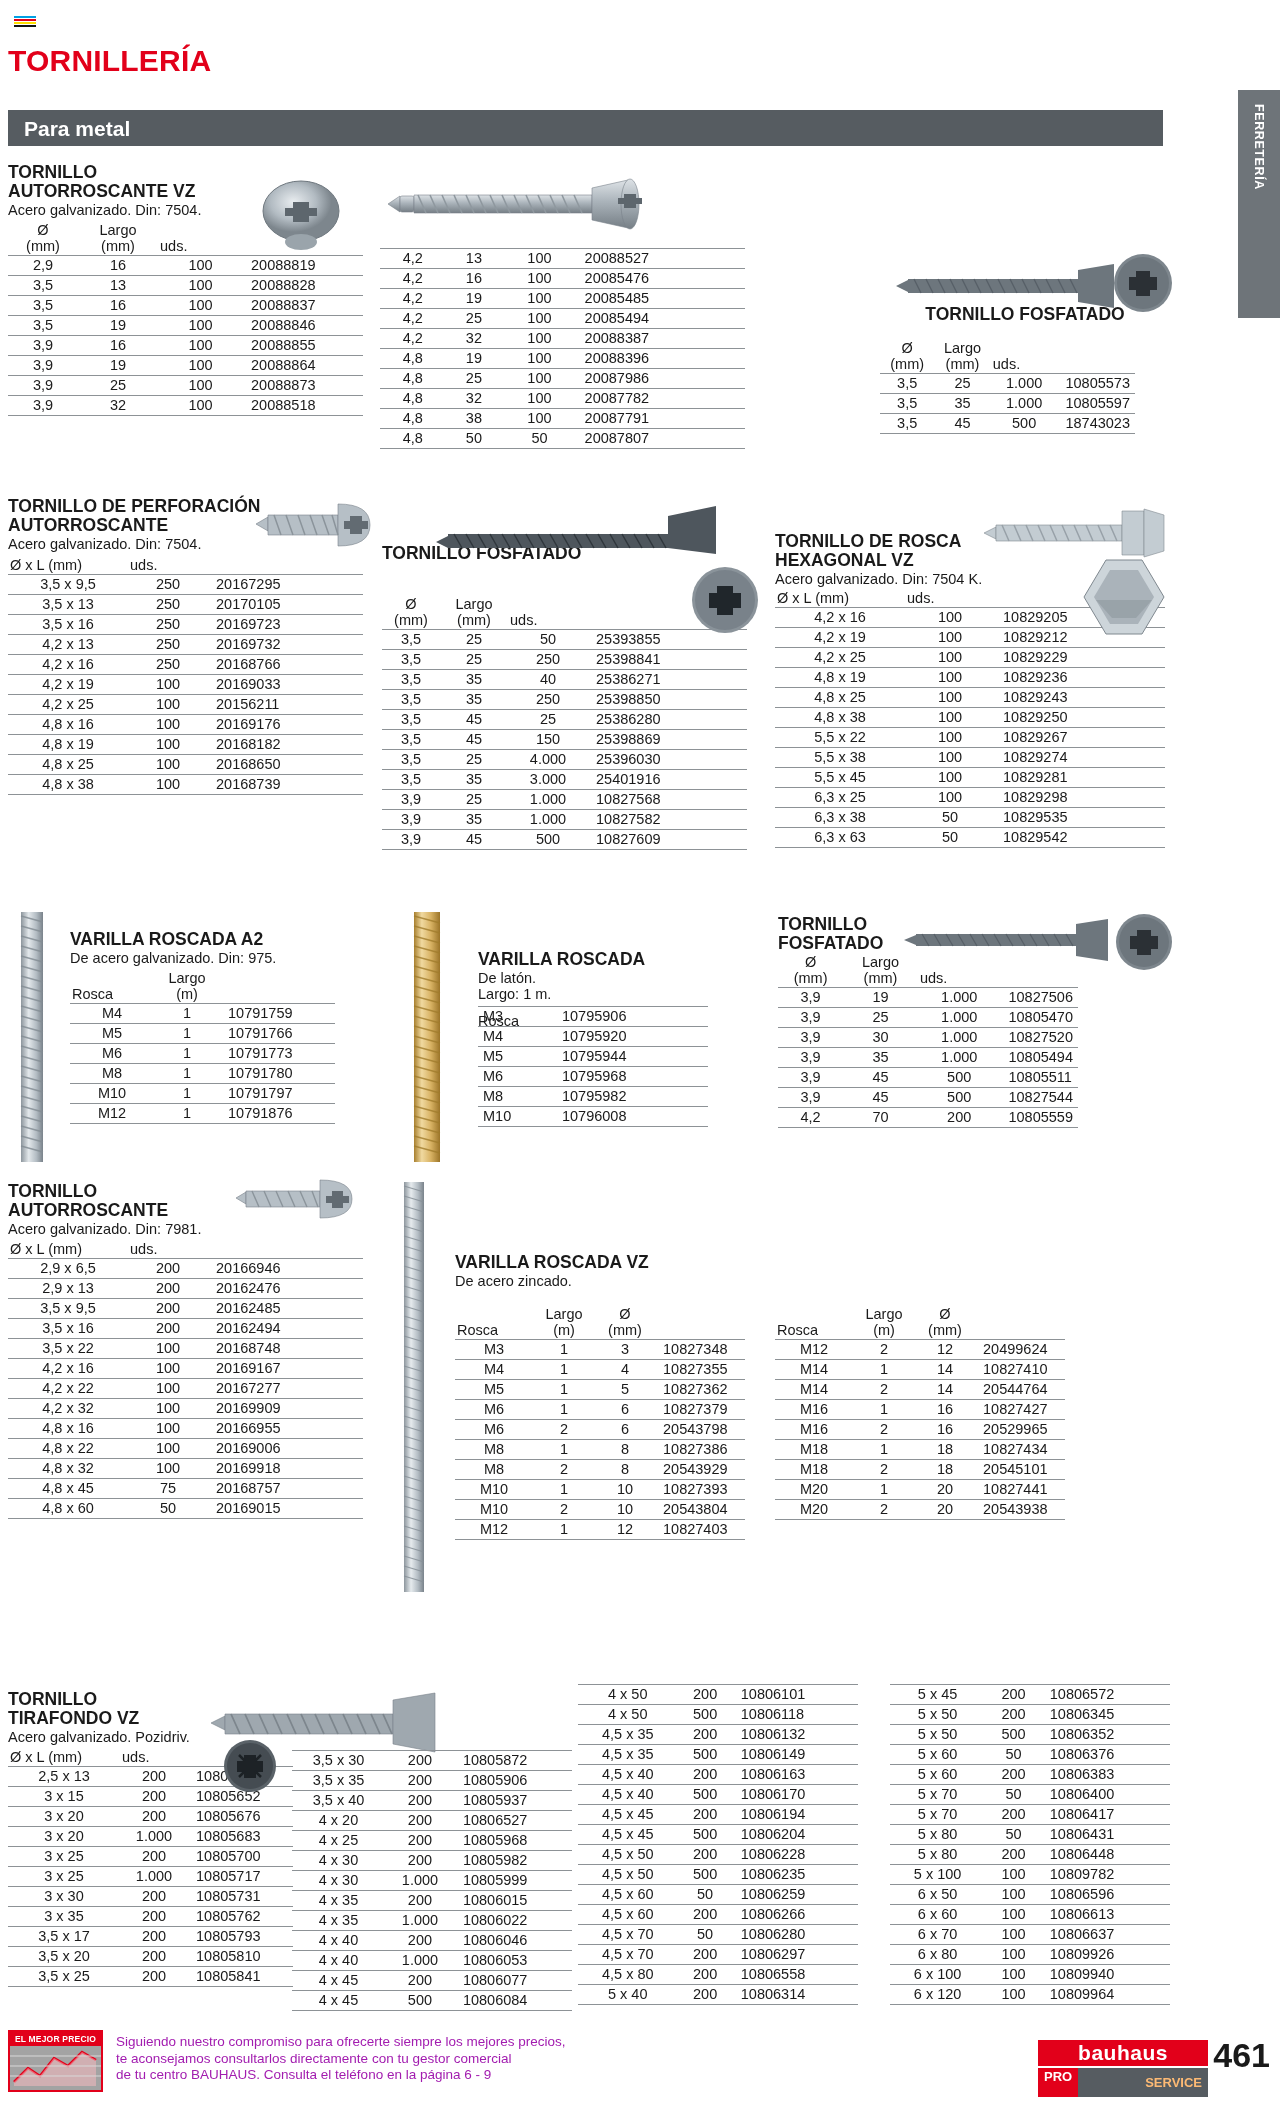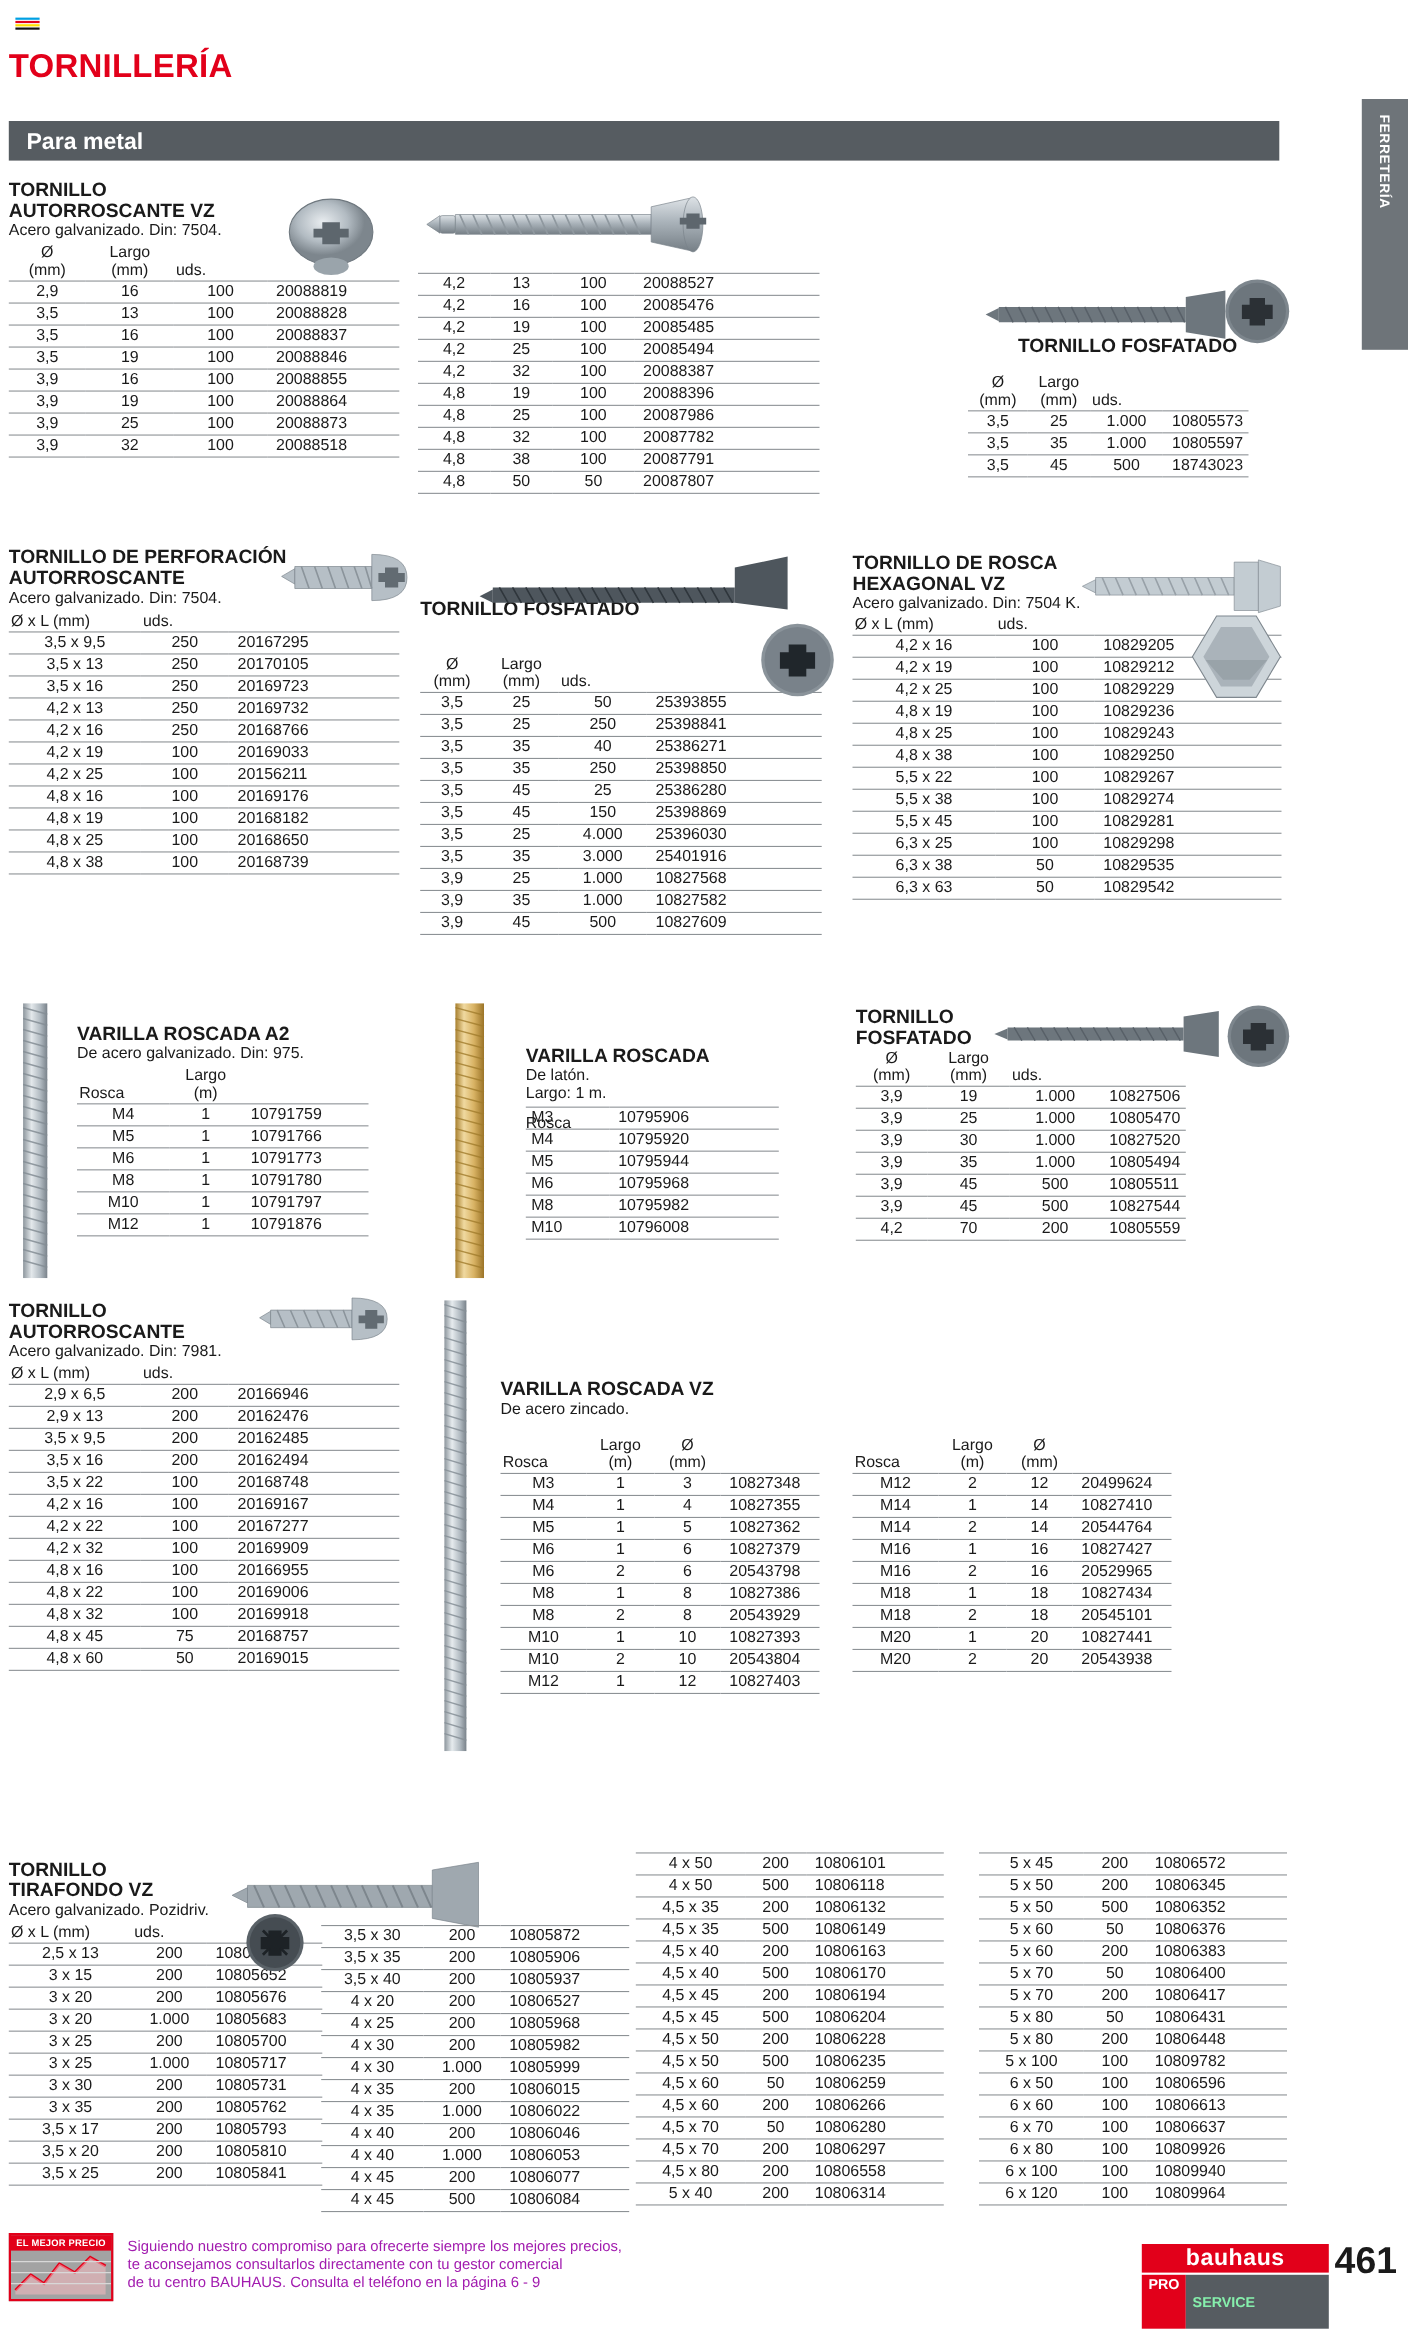--- a/index.html
+++ b/index.html
@@ -84,22 +84,22 @@
   .pagenum {
     position:absolute; right:10px; top:2036px;
     font-size:34px; font-weight:bold; color:#1a1a1a;
   }
   .logo { position:absolute; right:72px; top:2040px; width:170px; }
   .logo .b1 { background:#e2001a; color:#fff; font-weight:bold; font-size:21px;
               text-align:center; letter-spacing:.5px; padding:1px 4px; }
   .logo .b2 { display:flex; margin-top:2px; }
   .logo .b2 .pro { background:#e2001a; color:#fff; font-weight:bold; font-size:13px;
                    padding:1px 6px; }
-  .logo .b2 .srv { background:#565c61; color:#86efac; font-weight:bold; font-size:13px;
-                   padding:17px 6px; flex:1; text-align:left; }
+  .logo .b2 .srv { background:#565c61; color:#fdba74; font-weight:bold; font-size:13px;
+                   padding:7px 6px; flex:1; text-align:right; }
 </style>
 </head>
 <body>
 
 <div class="page">
 
   <div class="cmyk">
     <i style="background:#00a0e3"></i>
     <i style="background:#e2001a;margin-top:1px"></i>
     <i style="background:#ffe000;margin-top:1px"></i>
@@ -530,21 +530,21 @@
     <g stroke="#2f363c" stroke-width="1.5" fill="none">
       <path d="M22 36 l8 14 M34 36 l8 14 M46 36 l8 14 M58 36 l8 14 M70 36 l8 14 M82 36 l8 14 M94 36 l8 14 M106 36 l8 14 M118 36 l8 14 M130 36 l8 14 M142 36 l8 14 M154 36 l8 14 M166 36 l8 14 M178 36 l8 14 M190 36 l8 14 M202 36 l8 14 M214 36 l8 14 M226 36 l8 14"></path>
     </g>
   </svg>
   <svg class="scr" style="left:690px; top:565px;" width="70" height="70" viewBox="0 0 70 70">
     <circle cx="35" cy="35" r="33" fill="#8a939a"></circle>
     <circle cx="35" cy="35" r="30" fill="#79828a"></circle>
     <path d="M27 21 L43 21 L43 28 L51 28 L51 43 L43 43 L43 50 L27 50 L27 43 L19 43 L19 28 L27 28 Z" fill="#20262b"></path>
   </svg>
 
-  <div class="blk" style="left:775px; top:502px; width:395px;">
+  <div class="blk" style="left:775px; top:532px; width:395px;">
     <div class="h2">TORNILLO DE ROSCA</div>
     <div class="h2">HEXAGONAL VZ</div>
     <div class="sub">Acero galvanizado. Din: 7504 K.</div>
     <table class="t" style="margin-top:3px; width:390px;">
       <tbody>
           <tr class="hdr">
         <th class="lft" style="width:130px">Ø x L (mm)</th>
         <th style="width:90px" class="lft">uds.</th>
         <th></th>
       </tr>

